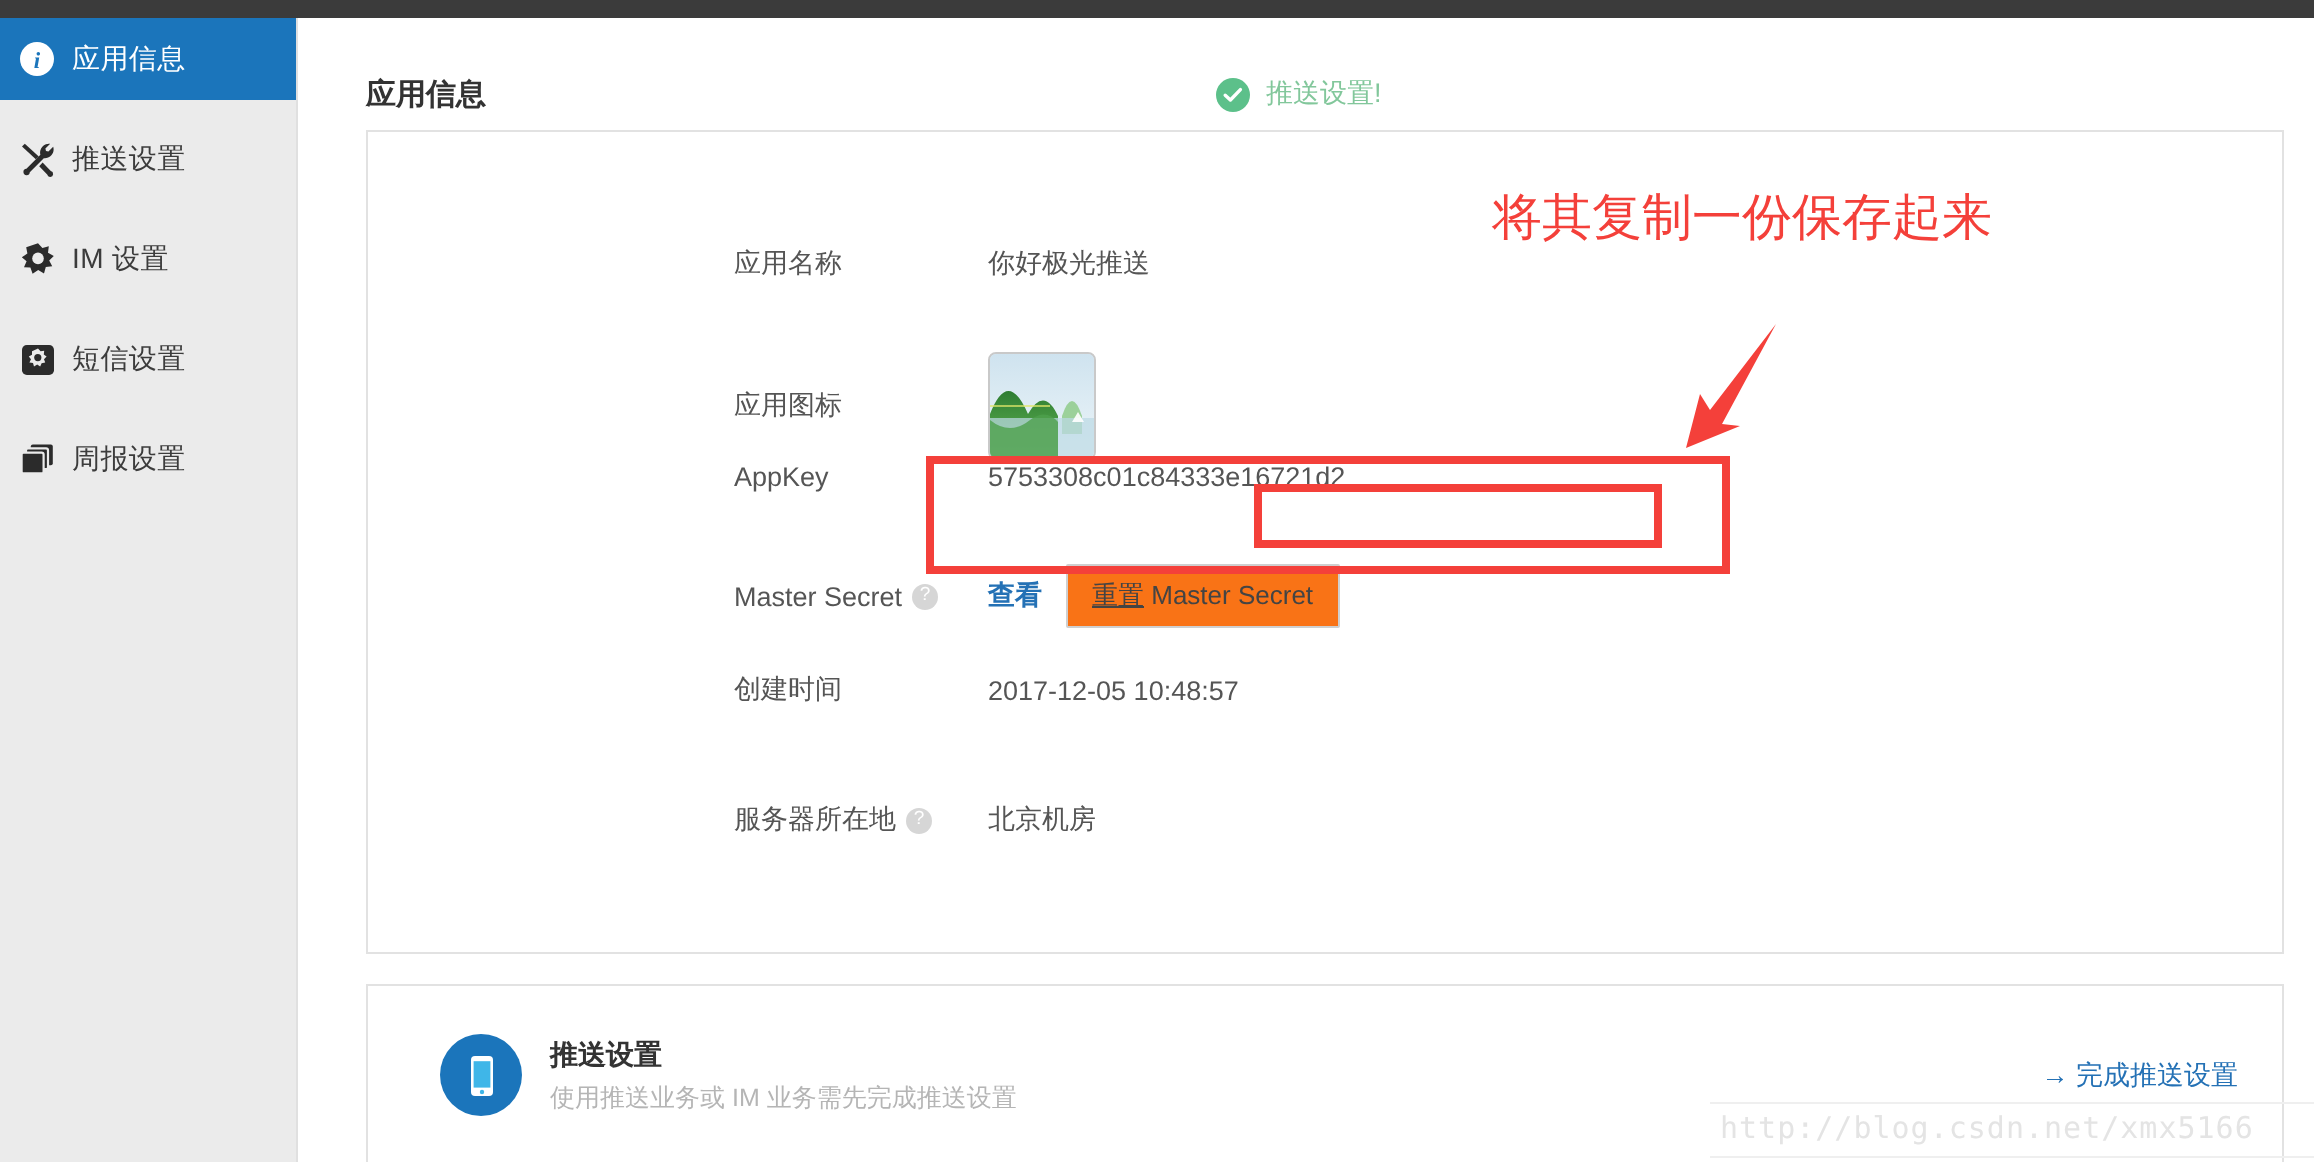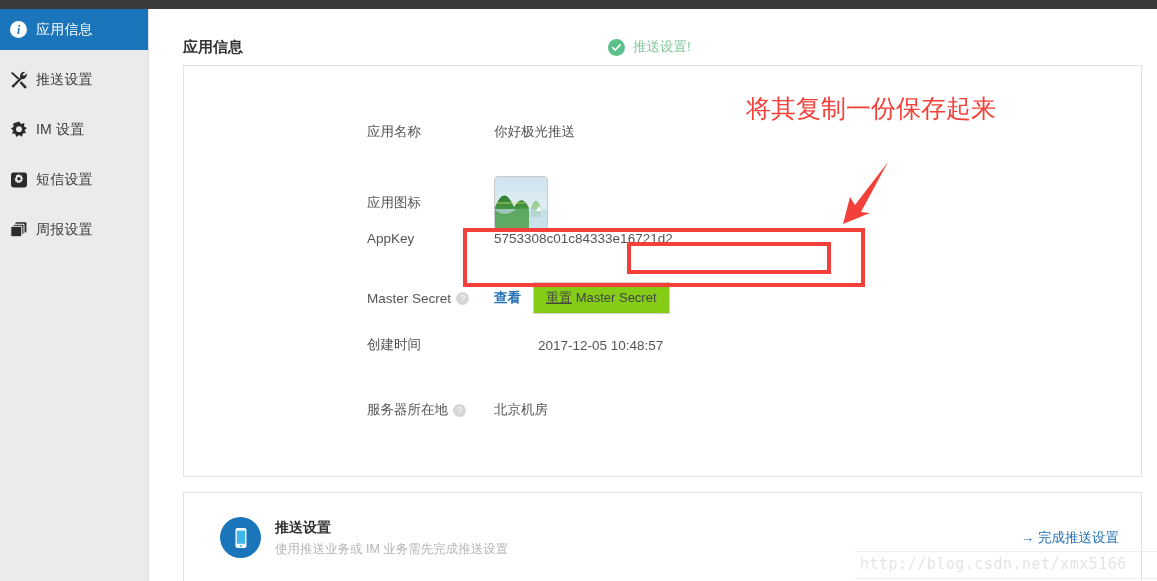--- a/index.html
+++ b/index.html
@@ -93,21 +93,21 @@
   }
   .help {
     display: inline-flex; align-items: center; justify-content: center;
     width: 13px; height: 13px; border-radius: 50%;
     background: #d6d6d6; color: #fff;
     font-size: 9.5px; line-height: 1;
     flex: none;
   }
   .link-blue { color: #2471b5; font-weight: bold; cursor: pointer; font-size: 13.5px; }
   .btn-reset {
-    border: 1px solid #cfcfcf; background: #84cc16;
+    border: 1px solid #cfcfcf; background: #f97316;
     padding: 6px 12px; font-size: 13px; color: #444;
     cursor: pointer; border-radius: 1px;
     font-family: inherit;
   }
   .btn-reset .u { text-decoration: underline; }
 
   
   .app-icon {
     width: 54px; height: 54px;
     border: 1px solid #c9c9c9; border-radius: 4px;
@@ -298,21 +298,21 @@
           <div class="row-label">
             <span>Master Secret</span>
             <span class="help">?</span>
           </div>
           <div class="row-val">
             <span class="link-blue">查看</span>
             <button class="btn-reset"><span class="u">重置</span> <span>Master Secret</span></button>
           </div>
         </div>
 
-        <div class="row" style="left:183px; top:270px;gap:44px;">
+        <div class="row" style="left:183px; top:270px;">
           <div class="row-label">创建时间</div>
           <div class="row-val">2017-12-05 10:48:57</div>
         </div>
 
         <div class="row" style="left:183px; top:335px;">
           <div class="row-label">
             <span>服务器所在地</span>
             <span class="help">?</span>
           </div>
           <div class="row-val">北京机房</div>

